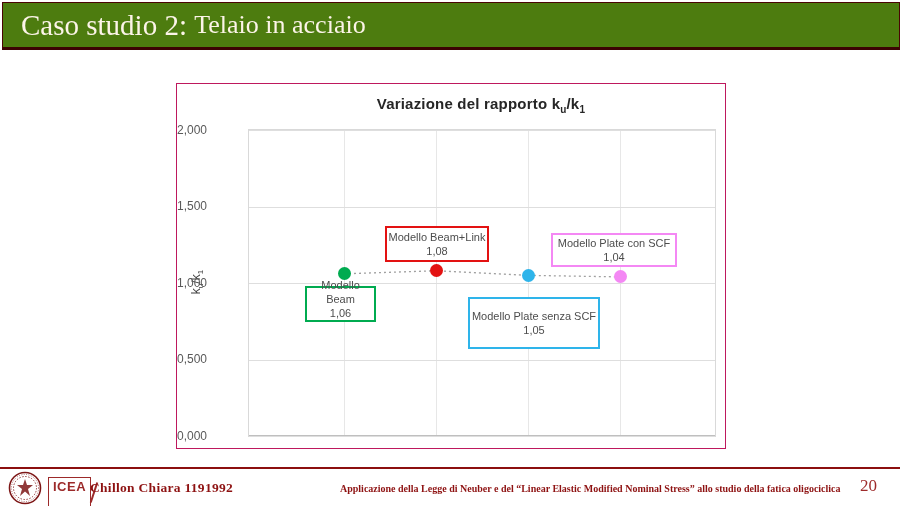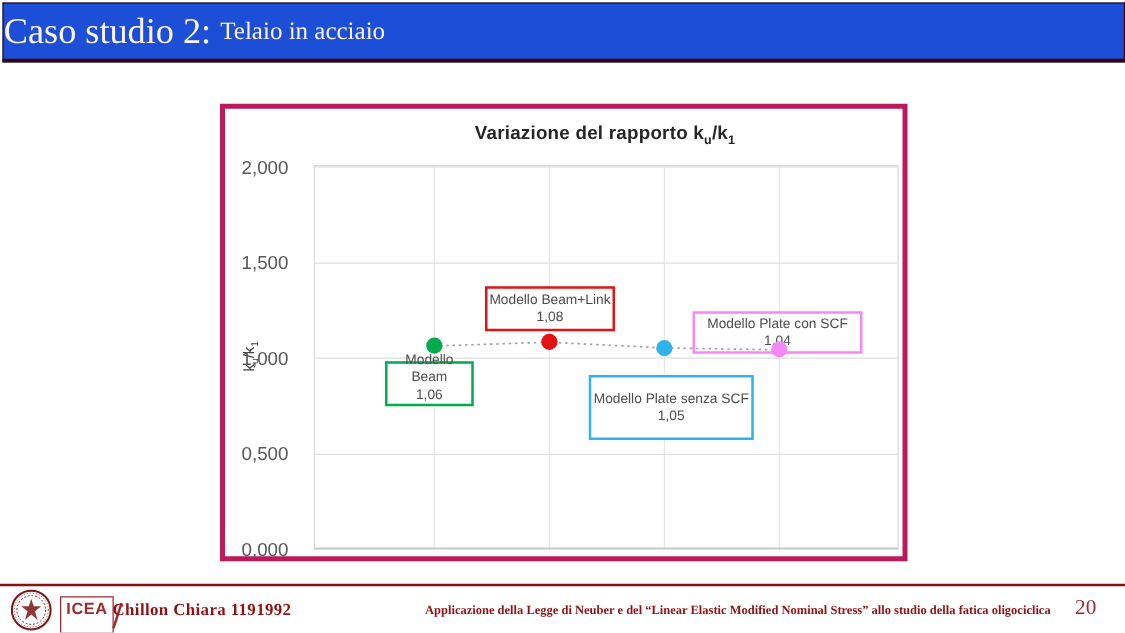--- a/index.html
+++ b/index.html
@@ -3,67 +3,67 @@
 <meta charset="utf-8">
 <style>
   html,body{margin:0;padding:0;}
   body{
     width:900px;height:506px;position:relative;background:#ffffff;
     font-family:"Liberation Sans", sans-serif;overflow:hidden;
   }
   
   .header-band{
     position:absolute;left:2px;top:2px;right:0;height:48px;
-    background:#1d4ed8;border:1px solid #4a0404;border-bottom:3px solid #3c0303;
-    display:flex;align-items:center;padding-left:0;box-sizing:border-box;
+    background:#4d7c0f;border:1px solid #4a0404;border-bottom:3px solid #3c0303;
+    display:flex;align-items:center;padding-left:18px;box-sizing:border-box;
   }
   .header-band .t1{
     font-family:"Liberation Serif", serif;font-size:29px;color:#fcf4e8;
     white-space:pre;
   }
   .header-band .t2{
-    font-family:"Liberation Serif", serif;font-size:20px;color:#fcf4e8;
+    font-family:"Liberation Serif", serif;font-size:26px;color:#fcf4e8;
   }
   
   .chart-box{
     position:absolute;left:176px;top:83px;width:550px;height:366px;
-    background:#ffffff;border:4px solid #be185d;box-sizing:border-box;
+    background:#ffffff;border:1px solid #be185d;box-sizing:border-box;
   }
   .chart-title{
     position:absolute;left:71px;top:11px;width:466px;text-align:center;
     font-size:15px;color:#262626;font-weight:600;letter-spacing:0.2px;
   }
   .chart-title sub{font-size:10px;}
   .y-axis-title{
     position:absolute;left:-40px;top:190px;width:120px;height:16px;
     transform:rotate(-90deg);text-align:center;font-size:12px;color:#404040;
   }
   .y-axis-title sub{font-size:8px;}
   .plot-area{
     position:absolute;left:71px;top:45px;width:466px;height:306px;
     border:1px solid #d9d9d9;box-sizing:content-box;
   }
   .gridline-h{position:absolute;left:0;width:466px;height:1px;background:#dedede;}
   .gridline-v{position:absolute;top:0;height:306px;width:1px;background:#e7e7e7;}
   .axis-bottom{position:absolute;left:0;bottom:0;width:466px;height:1px;background:#bfbfbf;}
   .tick-label{
-    position:absolute;left:0;width:64px;text-align:center;
-    font-size:15px;color:#595959;
+    position:absolute;left:0;width:64px;text-align:left;
+    font-size:12px;color:#595959;
   }
   .dot{position:absolute;width:13px;height:13px;border-radius:50%;}
   .trend-svg{position:absolute;left:0;top:0;}
   .ann{
     position:absolute;background:#ffffff;border:2px solid #888;
     display:flex;flex-direction:column;align-items:center;justify-content:center;
     font-size:11px;color:#4d4d4d;line-height:14px;box-sizing:border-box;text-align:center;
   }
   .ann0{left:56px;top:156px;width:71px;height:36px;justify-content:flex-end;}
   .ann1{left:136px;top:96px;width:104px;height:36px;}
   .ann2{left:219px;top:167px;width:132px;height:52px;}
-  .ann3{left:302px;top:103px;width:136px;height:34px;margin-top:13px;}
+  .ann3{left:302px;top:103px;width:126px;height:34px;}
   
   .footer-divider{position:absolute;left:0;top:467px;width:900px;height:2px;background:#8c0f0f;}
   .seal{position:absolute;left:8px;top:471px;}
   .icea-logo{
     position:absolute;left:48px;top:477px;display:flex;align-items:center;
     color:#9c2a2a;font-size:13px;font-weight:bold;letter-spacing:0.5px;
   }
   .icea-frame{border:1.5px solid #9c2a2a;padding:1px 4px 12px 4px;}
   .icea-slash{display:inline-block;width:2px;height:21px;background:#9c2a2a;
     transform:rotate(18deg);margin-left:2px;}

